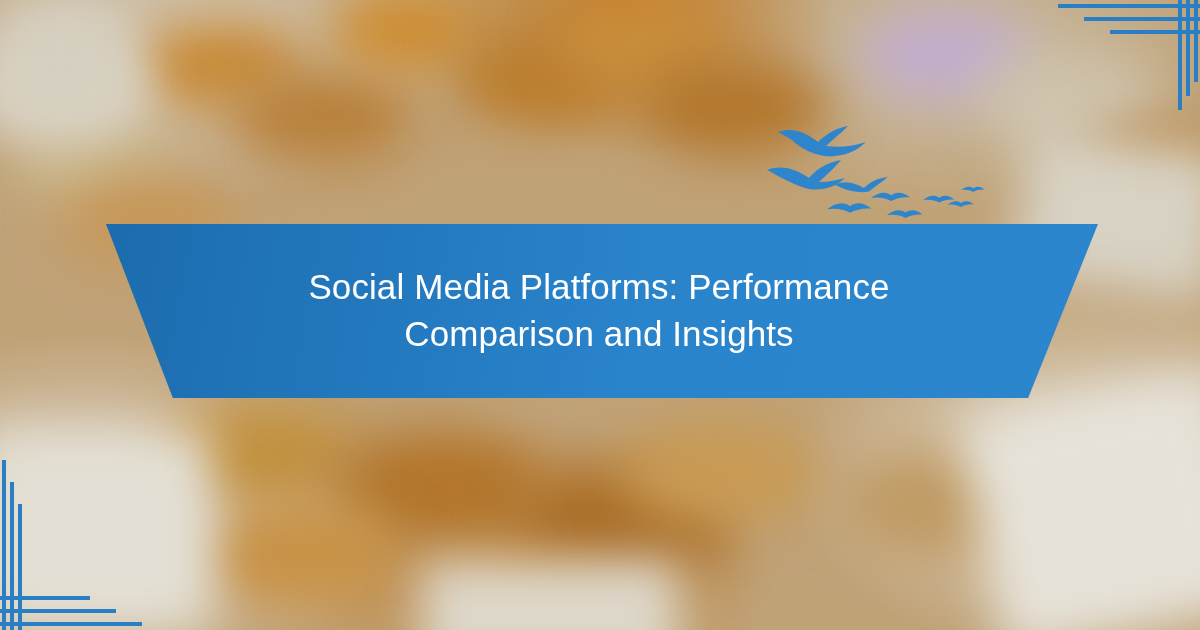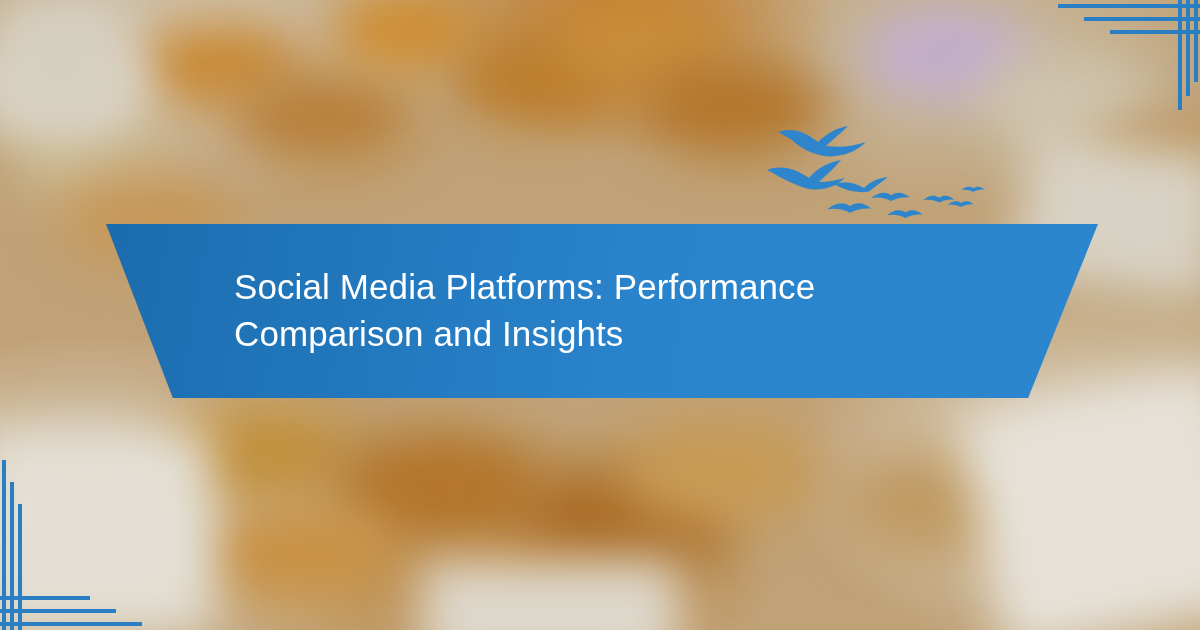--- a/index.html
+++ b/index.html
@@ -55,21 +55,21 @@
     width:998px; height:174px;
     background: linear-gradient(100deg,#1b6cae 0%, #2a84cc 55%, #2b86ce 100%);
     clip-path: polygon(0.6% 0%, 100% 0%, 93.0% 100%, 7.3% 100%);
     display:flex; align-items:center; justify-content:center;
   }
   #title-text {
     color:#ffffff;
     font-size:35px;
     line-height:1.33;
     font-weight:400;
-    text-align:left;
+    text-align:center;
     letter-spacing:.1px;
     max-width:730px;
     text-rendering:optimizeLegibility;
   }
 </style>
 </head>
 <body>
 
 <div id="bg-photo">
   <div class="wash"></div>

